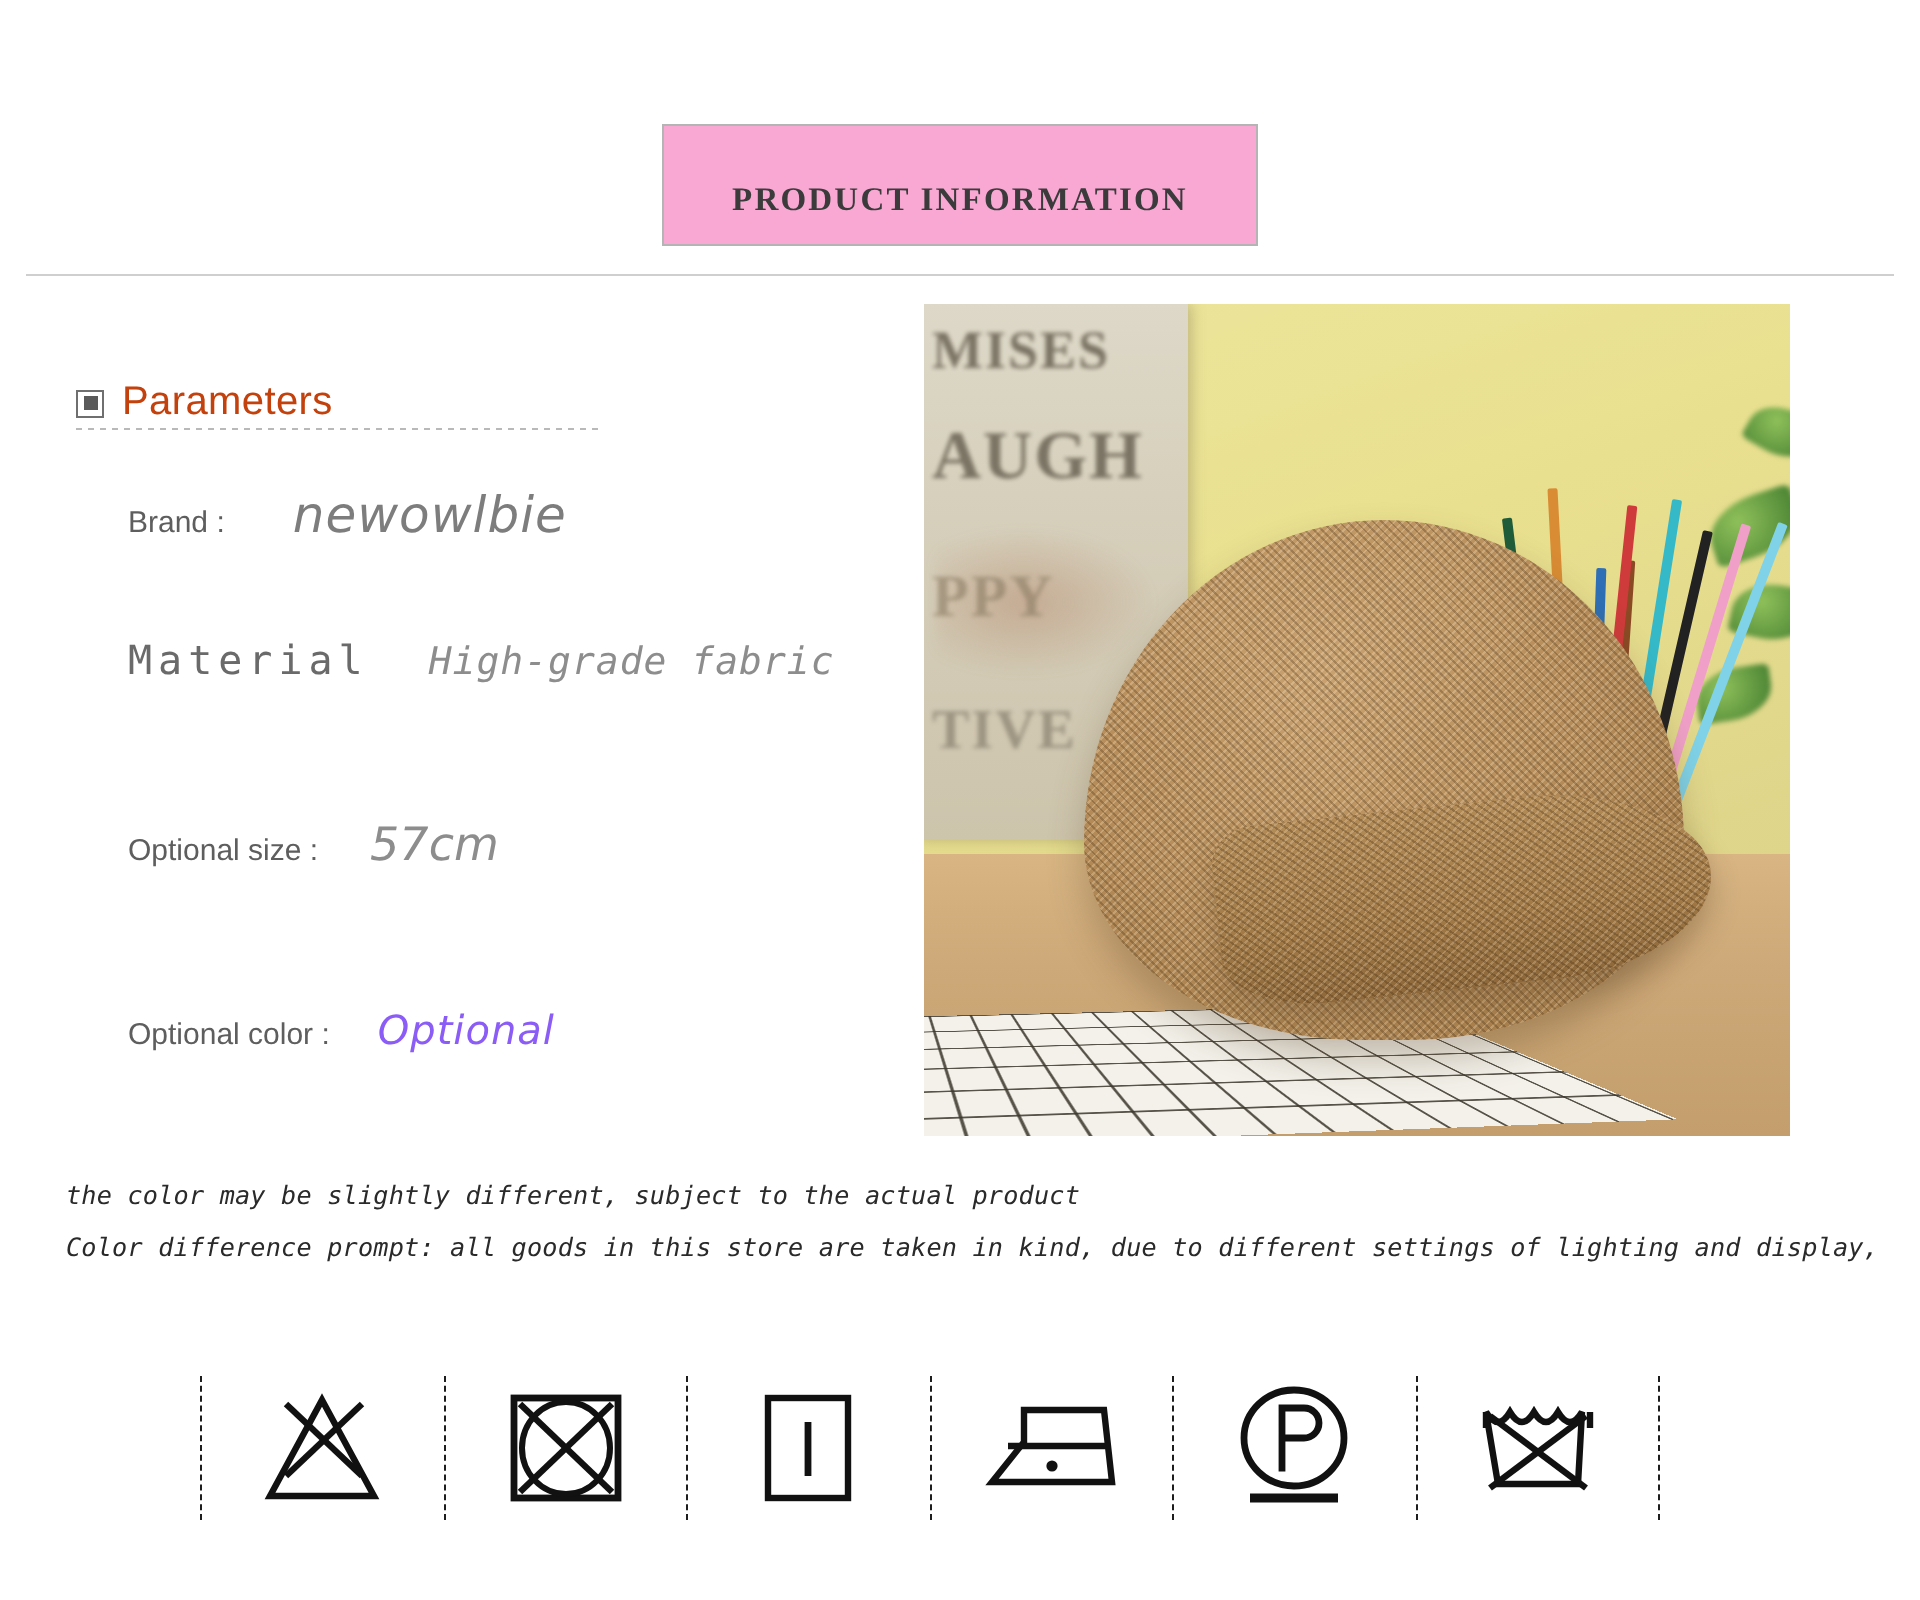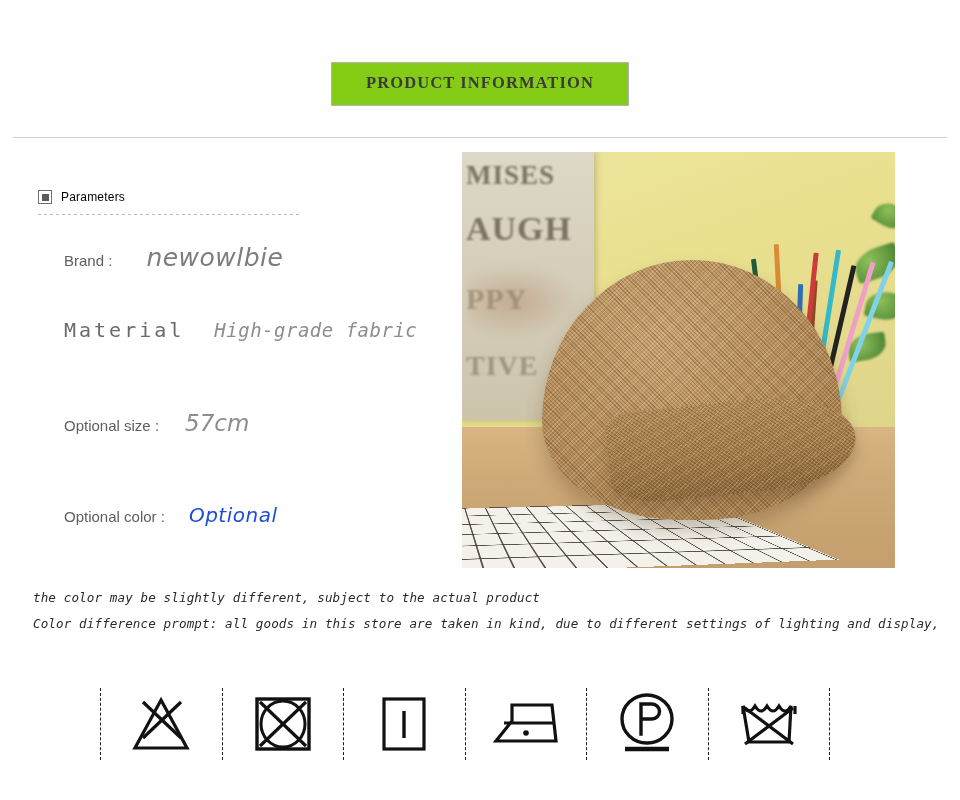--- a/index.html
+++ b/index.html
@@ -20,22 +20,22 @@
   .header-wrap {
     position: absolute;
     top: 62px;
     left: 0;
     width: 960px;
     text-align: center;
   }
   .header-box {
     display: inline-block;
     border: 1px solid #b4b4b4;
-    padding: 10px 34px 12px 34px;
-    background: #84cc16;
+    padding: 27px 34px 12px 34px;
+    background: #f9a8d4;
   }
   .header-title {
     font-family: "Liberation Serif", serif;
     font-weight: bold;
     font-size: 16.5px;
     letter-spacing: 1.1px;
     color: #3b3b3b;
     white-space: nowrap;
   }
 
@@ -74,22 +74,22 @@
     margin-right: 9px;
     flex: 0 0 auto;
   }
   .sq-icon i {
     display: block;
     width: 7px;
     height: 7px;
     background: #5a5a5a;
   }
   .params-label {
-    font-size: 12px;
-    color: #000000;
+    font-size: 20px;
+    color: #c2410c;
     letter-spacing: .2px;
   }
   .params-dots {
     position: absolute;
     left: 0px;
     top: 24px;
     width: 264px;
     height: 1px;
     background-image: linear-gradient(to right, #b9b9b9 0 3px, transparent 3px 6px);
     background-size: 6px 1px;
@@ -144,21 +144,21 @@
     font-family: "DejaVu Sans", sans-serif;
     font-size: 23px;
     font-style: italic;
     color: #8d8d8d;
     margin-left: 26px;
   }
   .spec-val.optional {
     font-family: "DejaVu Sans", sans-serif;
     font-size: 20px;
     font-style: italic;
-    color: #1d4ed8;
+    color: #8b5cf6;
     margin-left: 24px;
     letter-spacing: .5px;
   }
 
   
   .photo {
     position: absolute;
     left: 462px;
     top: 152px;
     width: 433px;

